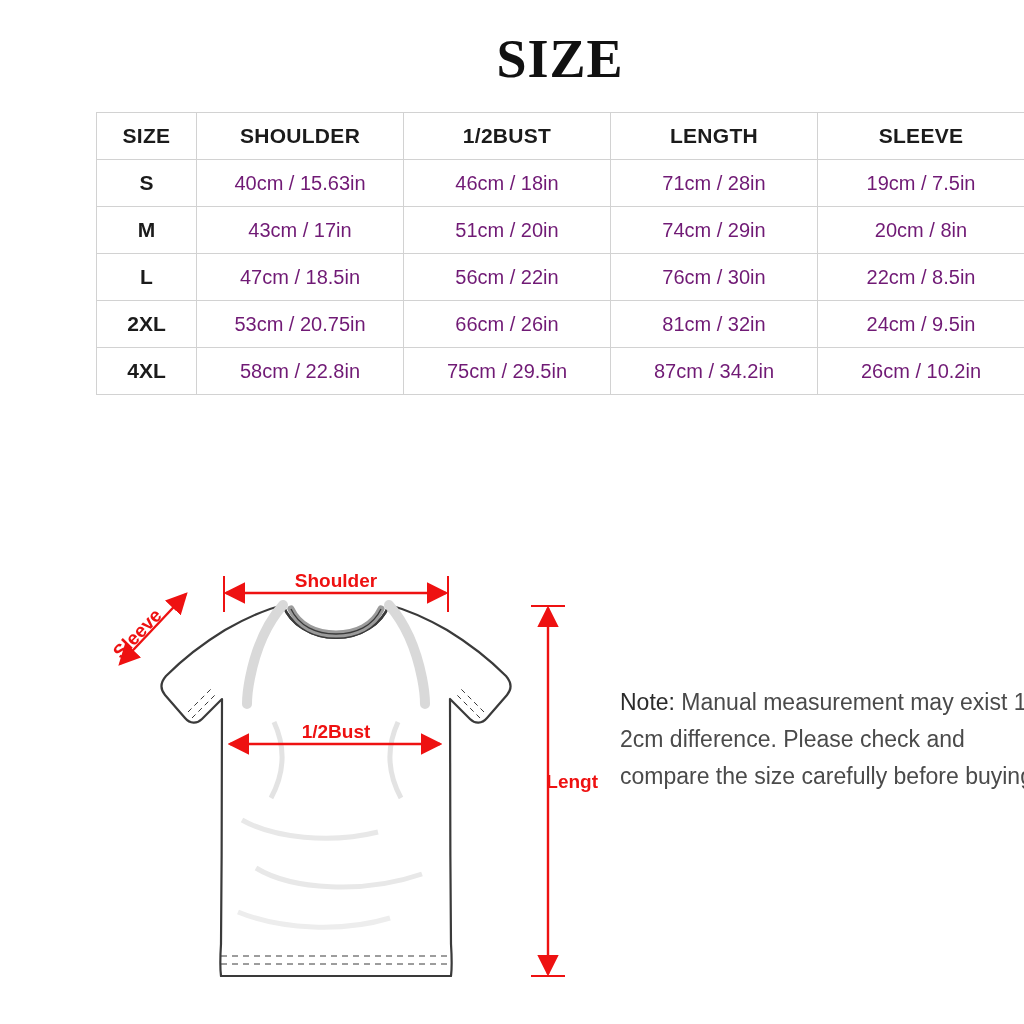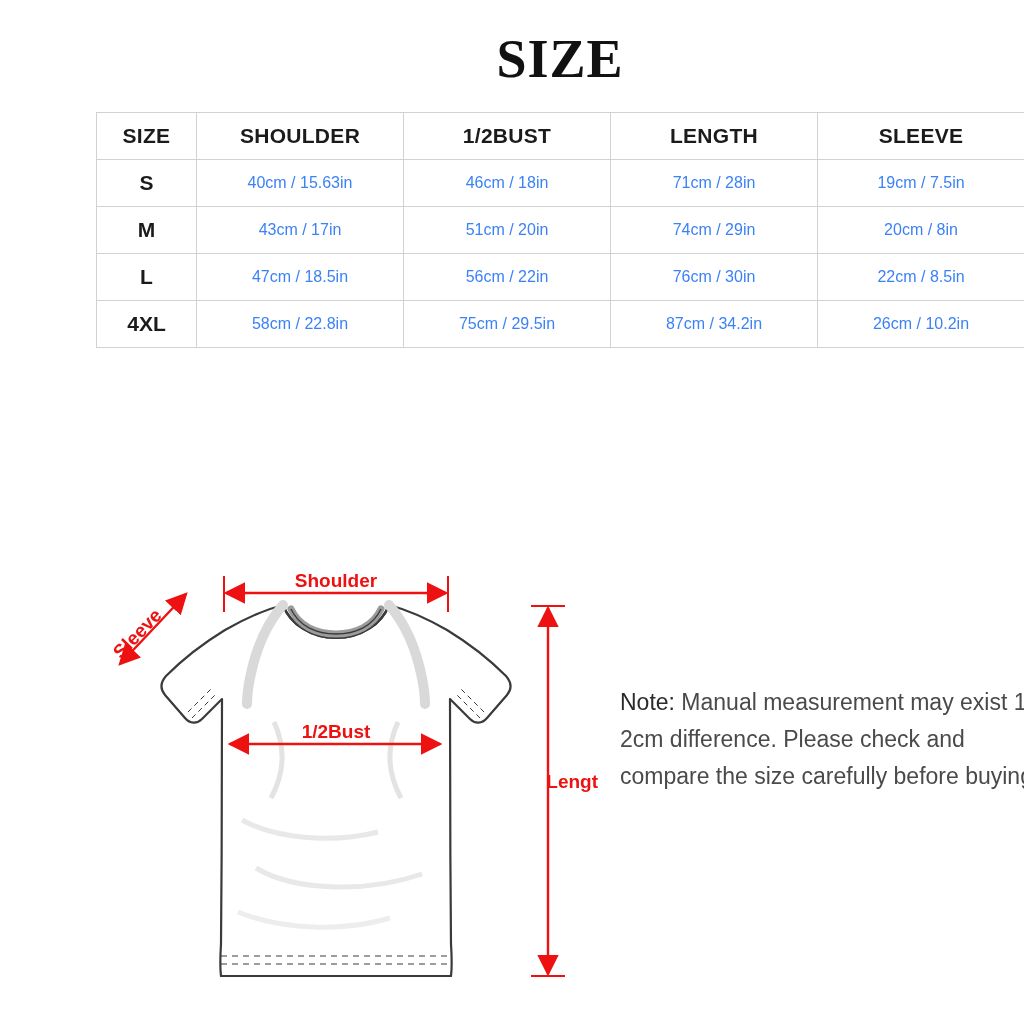--- a/index.html
+++ b/index.html
@@ -36,22 +36,22 @@
     left: 48px;
     width: 928px;
     border-collapse: collapse;
     table-layout: fixed;
   }
   #size-table td, #size-table th {
     border: 1px solid #d2d2d2;
     height: 46px;
     text-align: center;
     vertical-align: middle;
-    color: #3b82f6;
-    font-size: 16px;
+    color: #701a75;
+    font-size: 20px;
     font-weight: normal;
     padding: 0;
   }
   #size-table thead th {
     font-size: 21px;
     font-weight: bold;
     color: #1b1b1b;
     letter-spacing: 0.3px;
   }
   #size-table tbody td.sizecell {
@@ -126,20 +126,27 @@
         <td>51cm / 20in</td>
         <td>74cm / 29in</td>
         <td>20cm / 8in</td>
       </tr>
       <tr>
         <td class="sizecell">L</td>
         <td>47cm / 18.5in</td>
         <td>56cm / 22in</td>
         <td>76cm / 30in</td>
         <td>22cm / 8.5in</td>
+      </tr>
+      <tr>
+        <td class="sizecell">2XL</td>
+        <td>53cm / 20.75in</td>
+        <td>66cm / 26in</td>
+        <td>81cm / 32in</td>
+        <td>24cm / 9.5in</td>
       </tr>
       <tr>
         <td class="sizecell">4XL</td>
         <td>58cm / 22.8in</td>
         <td>75cm / 29.5in</td>
         <td>87cm / 34.2in</td>
         <td>26cm / 10.2in</td>
       </tr>
     </tbody>
   </table>

